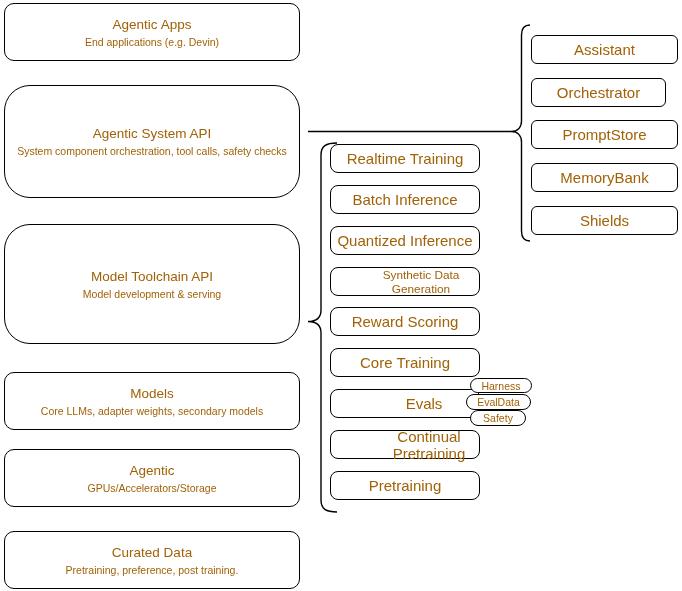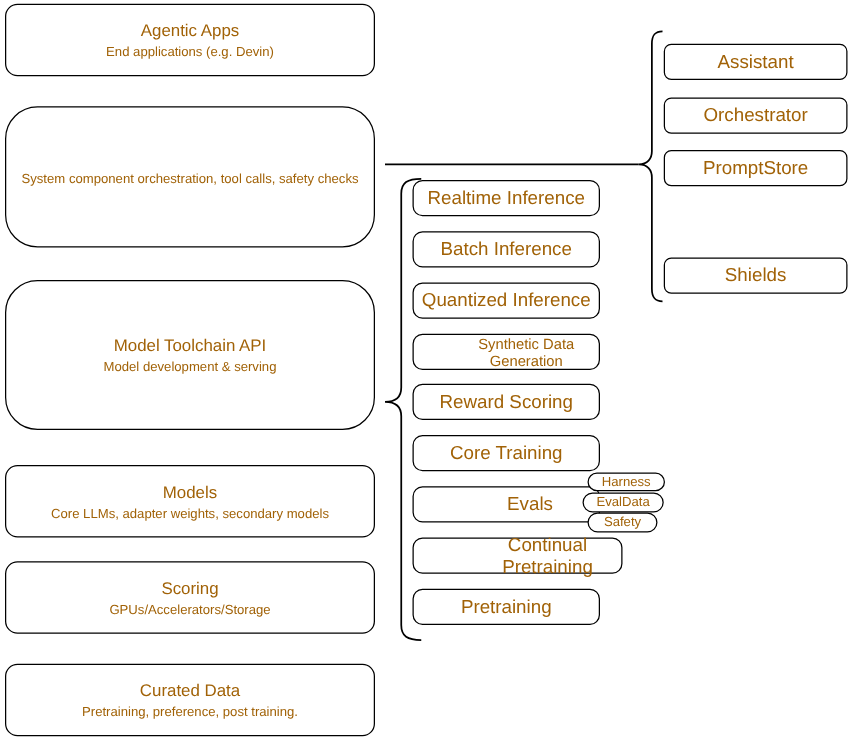--- a/index.html
+++ b/index.html
@@ -33,87 +33,91 @@
     <path d="M 337 143 C 326 143 321 146 321 155 L 321 310 C 321 317 317 321.5 308 321.5 C 317 321.5 321 326 321 333 L 321 500 C 321 509 326 512 337 512"></path>
     <path d="M 530 25 C 524 25 521.5 28 521.5 35 L 521.5 121 C 521.5 127 518 131.5 511 131.5 C 518 131.5 521.5 136 521.5 142 L 521.5 231 C 521.5 238 524 241 530 241"></path>
   </svg>
 
   <div class="node" style="left:4px;top:3px;width:296px;height:58px;border-radius:10px;">
     <div class="title">Agentic Apps</div>
     <div class="subtitle">End applications (e.g. Devin)</div>
   </div>
 
   <div class="node" style="left:4px;top:85px;width:296px;height:113px;border-radius:26px;">
+    <div class="title">Agentic System API</div>
     <div class="subtitle">System component orchestration, tool calls, safety checks</div>
   </div>
 
   <div class="node" style="left:4px;top:224px;width:296px;height:120px;border-radius:26px;">
     <div class="title">Model Toolchain API</div>
     <div class="subtitle">Model development &amp; serving</div>
   </div>
 
   <div class="node" style="left:4px;top:372px;width:296px;height:58px;border-radius:10px;">
     <div class="title">Models</div>
     <div class="subtitle">Core LLMs, adapter weights, secondary models</div>
   </div>
 
   <div class="node" style="left:4px;top:449px;width:296px;height:58px;border-radius:10px;">
-    <div class="title">Scoring</div>
+    <div class="title">Agentic</div>
     <div class="subtitle">GPUs/Accelerators/Storage</div>
   </div>
 
   <div class="node" style="left:4px;top:531px;width:296px;height:58px;border-radius:10px;">
     <div class="title">Curated Data</div>
     <div class="subtitle">Pretraining, preference, post training.</div>
   </div>
 
   <div class="node small-node" style="left:330px;top:144px;width:150px;height:29px;border-radius:8px;">
-    <span>Realtime Inference</span>
+    <span>Realtime Training</span>
   </div>
   <div class="node small-node" style="left:330px;top:185px;width:150px;height:29px;border-radius:8px;">
     <span>Batch Inference</span>
   </div>
   <div class="node small-node" style="left:330px;top:226px;width:150px;height:29px;border-radius:8px;">
     <span>Quantized Inference</span>
   </div>
   <div class="node small-node" style="left:330px;top:267px;width:150px;height:29px;border-radius:8px;font-size:11.8px;padding-left:32px;">
     <span>Synthetic Data Generation</span>
   </div>
   <div class="node small-node" style="left:330px;top:307px;width:150px;height:29px;border-radius:8px;">
     <span>Reward Scoring</span>
   </div>
   <div class="node small-node" style="left:330px;top:348px;width:150px;height:29px;border-radius:8px;">
     <span>Core Training</span>
   </div>
   <div class="node small-node" style="left:330px;top:389px;width:150px;height:29px;border-radius:8px;padding-left:38px;">
     <span>Evals</span>
   </div>
-  <div class="node small-node" style="left:330px;top:430px;width:168px;height:29px;border-radius:8px;padding-left:48px;">
+  <div class="node small-node" style="left:330px;top:430px;width:150px;height:29px;border-radius:8px;padding-left:48px;">
     <span>Continual Pretraining</span>
   </div>
   <div class="node small-node" style="left:330px;top:471px;width:150px;height:29px;border-radius:8px;">
     <span>Pretraining</span>
   </div>
 
   <div class="pill" style="left:470px;top:378px;width:62px;height:15px;">
     <span>Harness</span>
   </div>
   <div class="pill" style="left:466px;top:394px;width:65px;height:16px;">
     <span>EvalData</span>
   </div>
   <div class="pill" style="left:470px;top:410px;width:56px;height:16px;">
     <span>Safety</span>
   </div>
 
   <div class="node small-node" style="left:531px;top:35px;width:147px;height:29px;border-radius:6px;">
     <span>Assistant</span>
   </div>
-  <div class="node small-node" style="left:531px;top:78px;width:147px;height:29px;border-radius:6px;">
+  <div class="node small-node" style="left:531px;top:78px;width:135px;height:29px;border-radius:6px;">
     <span>Orchestrator</span>
   </div>
   <div class="node small-node" style="left:531px;top:120px;width:147px;height:29px;border-radius:6px;">
     <span>PromptStore</span>
+  </div>
+  <div class="node small-node" style="left:531px;top:163px;width:147px;height:29px;border-radius:6px;">
+    <span>MemoryBank</span>
   </div>
   <div class="node small-node" style="left:531px;top:206px;width:147px;height:29px;border-radius:6px;">
     <span>Shields</span>
   </div>
 
 </div>
 
 </body></html>

